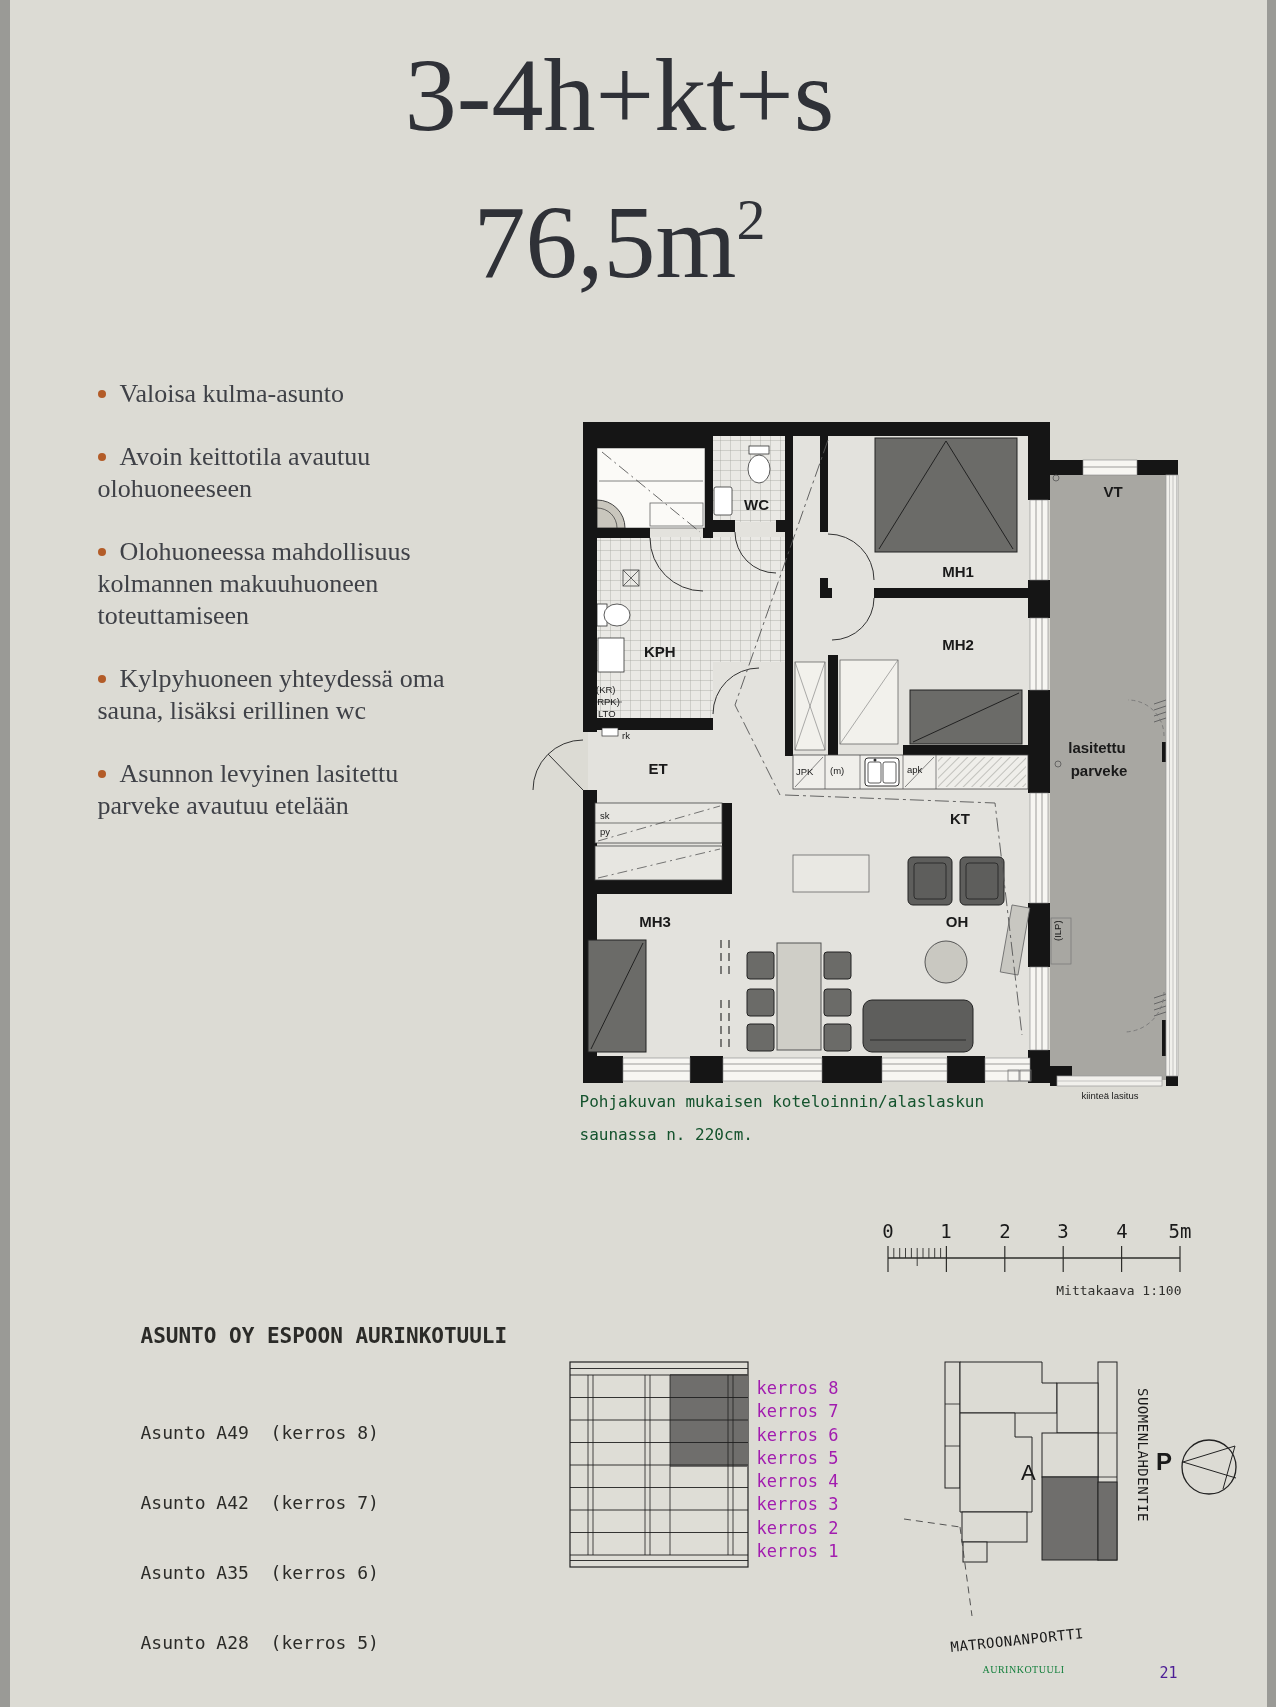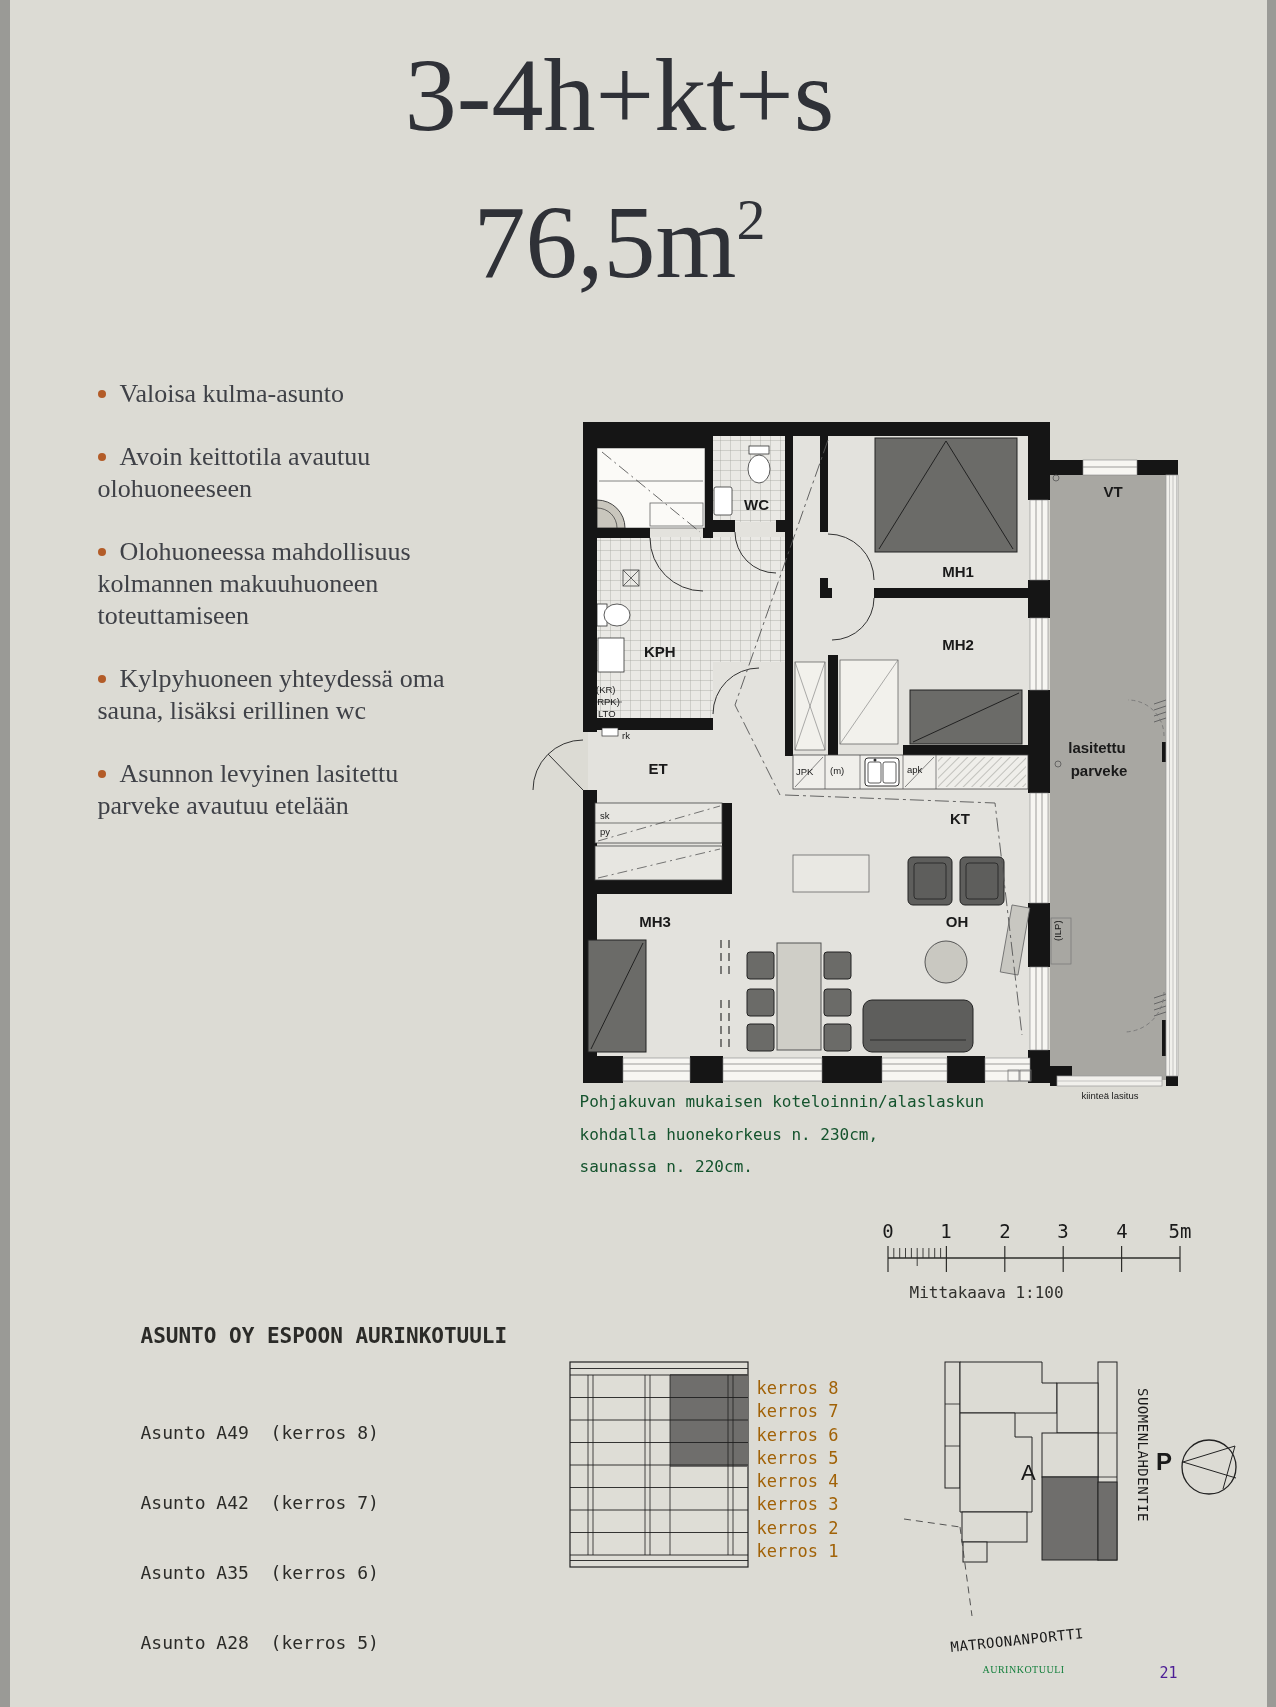--- a/index.html
+++ b/index.html
@@ -16,28 +16,28 @@
   .title2 sup{font-size:58px;vertical-align:38px;}
   .features{position:absolute;left:88px;top:378px;width:378px;list-style:none;
     font-family:"Liberation Serif",serif;font-size:26px;line-height:32px;color:#3f4147;}
   .features li{margin-bottom:31px;}
   .features li .dot{display:inline-block;width:8px;height:8px;border-radius:50%;
     background:var(--accent-bullet);margin-right:14px;vertical-align:4px;}
   svg.floorplan{position:absolute;left:520px;top:415px;width:665px;height:700px;}
   .caption{position:absolute;left:570px;top:1086px;font-family:"DejaVu Sans Mono",monospace;
     font-size:16px;line-height:32.5px;color:#14532d;}
   svg.scalebar{position:absolute;left:860px;top:1216px;width:330px;height:62px;}
-  .scale-label{position:absolute;left:900px;top:1283px;width:272px;
-    font-family:"DejaVu Sans Mono",monospace;font-size:16px;color:#30302d;}
+  .scale-label{position:absolute;left:900px;top:1283px;width:272px;text-align:right;
+    font-family:"DejaVu Sans Mono",monospace;font-size:13px;color:#30302d;}
   .project{position:absolute;left:131px;top:1324px;color:#2b2b28;}
   .project h2{font-family:"DejaVu Sans Mono",monospace;font-size:21px;font-weight:bold;letter-spacing:0;}
   .apartments{margin-top:26px;font-family:"DejaVu Sans Mono",monospace;font-size:18px;line-height:23.4px;white-space:pre;}
   svg.elevation{position:absolute;left:554px;top:1356px;width:200px;height:216px;}
   .floors{position:absolute;left:747px;top:1377px;font-family:"DejaVu Sans Mono",monospace;
-    font-size:17px;line-height:23.3px;color:#a16207;}
+    font-size:17px;line-height:23.3px;color:#a21caf;}
   svg.sitemap{position:absolute;left:890px;top:1345px;width:346px;height:362px;}
   .footer-name{position:absolute;left:973px;top:1664px;font-family:Liberation Serif, serif;
     font-size:10px;letter-spacing:.5px;color:#15803d;}
   .footer-page{position:absolute;left:1150px;top:1664px;font-family:"DejaVu Sans Mono",monospace;
     font-size:15px;color:#4c1d95;}
   text{fill:#1a1a1a;}
   .rlabel{font-family:"Liberation Sans",sans-serif;font-weight:600;font-size:15px;}
   .slabel{font-family:"Liberation Sans",sans-serif;font-weight:400;font-size:9.5px;}
   .mono{font-family:"DejaVu Sans Mono",monospace;}
 </style>
@@ -292,21 +292,20 @@
     <text class="slabel" x="588" y="717">LTO</text>
     <text class="slabel" x="786" y="775" font-size="10">JPK</text>
     <text class="slabel" x="820" y="774" font-size="10">(m)</text>
     <text class="slabel" x="897" y="773" font-size="10">apk</text>
     <text class="slabel" x="1051" y="941" transform="rotate(-90 1051 941)">(ILP)</text>
     <text class="slabel" x="1100" y="1099" text-anchor="middle" fill="#8b8b86">kiinteä lasitus</text>
   </svg>
 
   <div class="caption">
     <div>Pohjakuvan mukaisen koteloinnin/alaslaskun</div>
-    <div>kohdalla huonekorkeus n. 230cm,</div>
     <div>saunassa n. 220cm.</div>
   </div>
 
   <svg class="scalebar" viewBox="860 1216 330 62">
     <g font-family="DejaVu Sans Mono,monospace" font-size="19" fill="#2e2e2b" text-anchor="middle">
       <text x="878" y="1238">0</text>
       <text x="936" y="1238">1</text>
       <text x="995" y="1238">2</text>
       <text x="1053" y="1238">3</text>
       <text x="1112" y="1238">4</text>

